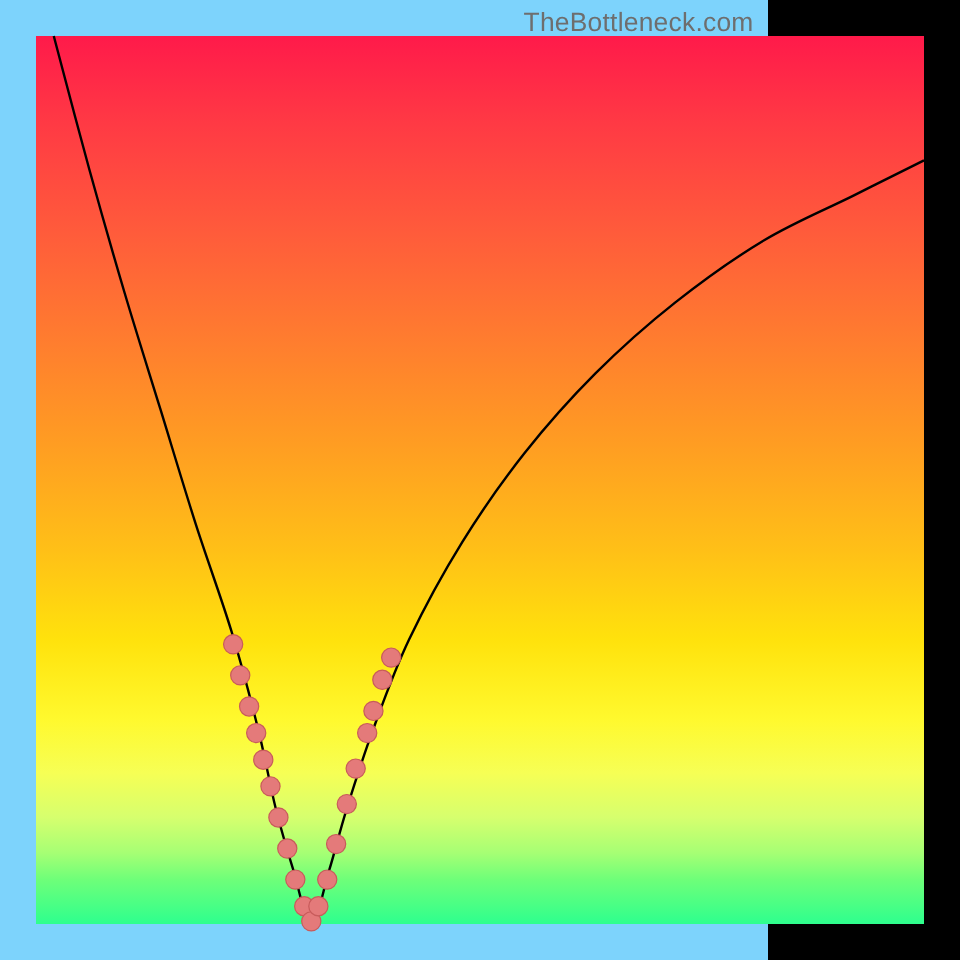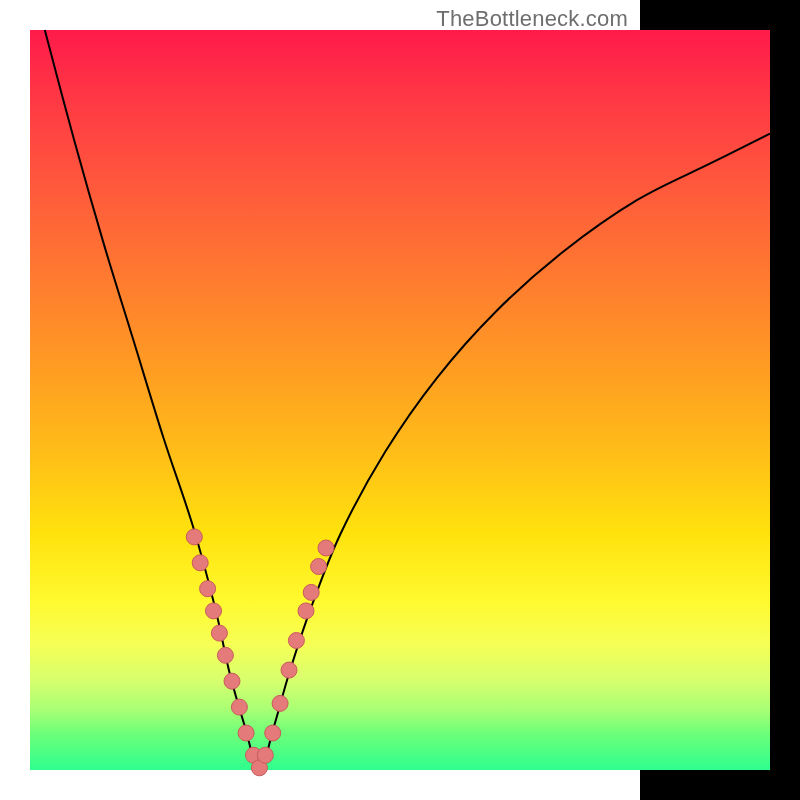--- a/index.html
+++ b/index.html
@@ -8,21 +8,21 @@
     width: 800px;
     height: 800px;
     overflow: hidden;
     background: #000;
     font-family: Arial, Helvetica, sans-serif;
   }
   .frame {
     position: absolute;
     left: 0; top: 0;
     width: 640px; height: 800px;
-    background: #ffffff;
+    background: #7dd3fc;
   }
   .plot-area {
     position: absolute;
     left: 30px;
     top: 30px;
     width: 740px;
     height: 740px;
     
     background: linear-gradient(
       to bottom,

